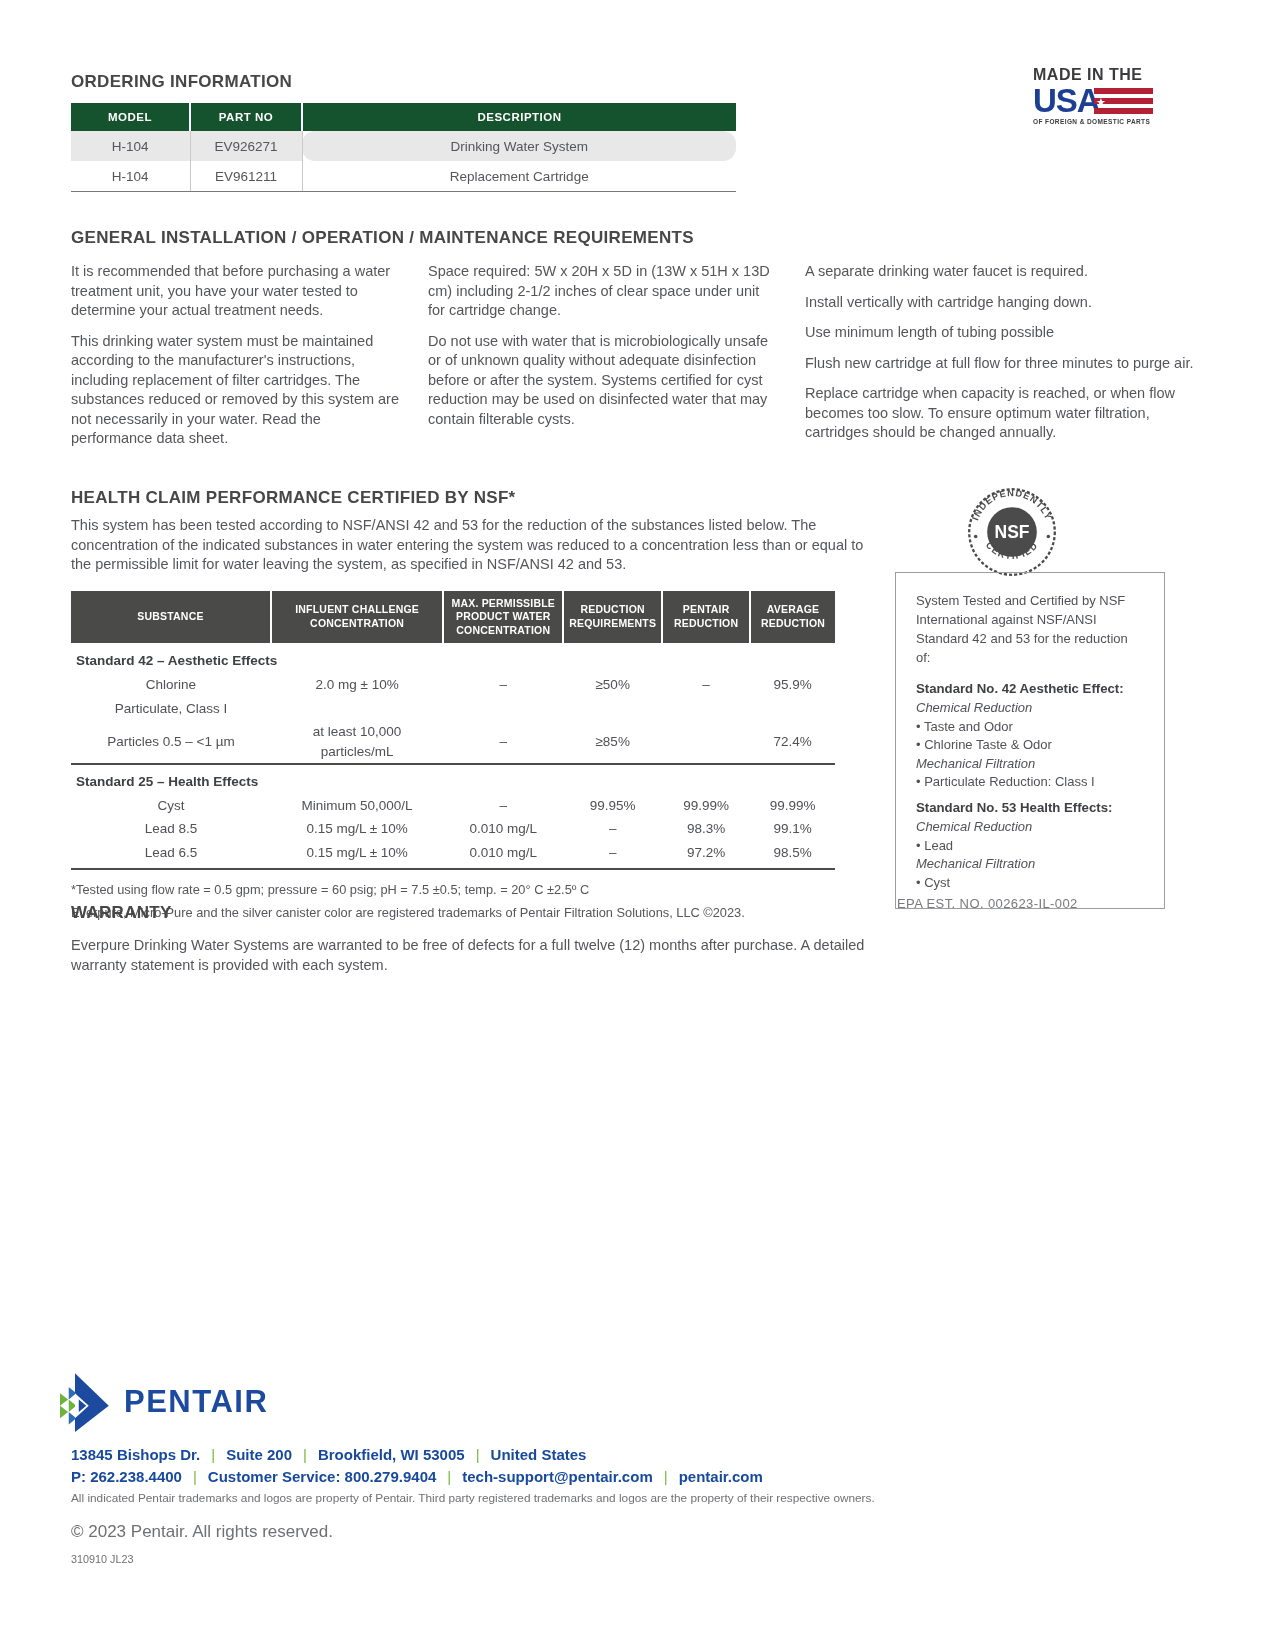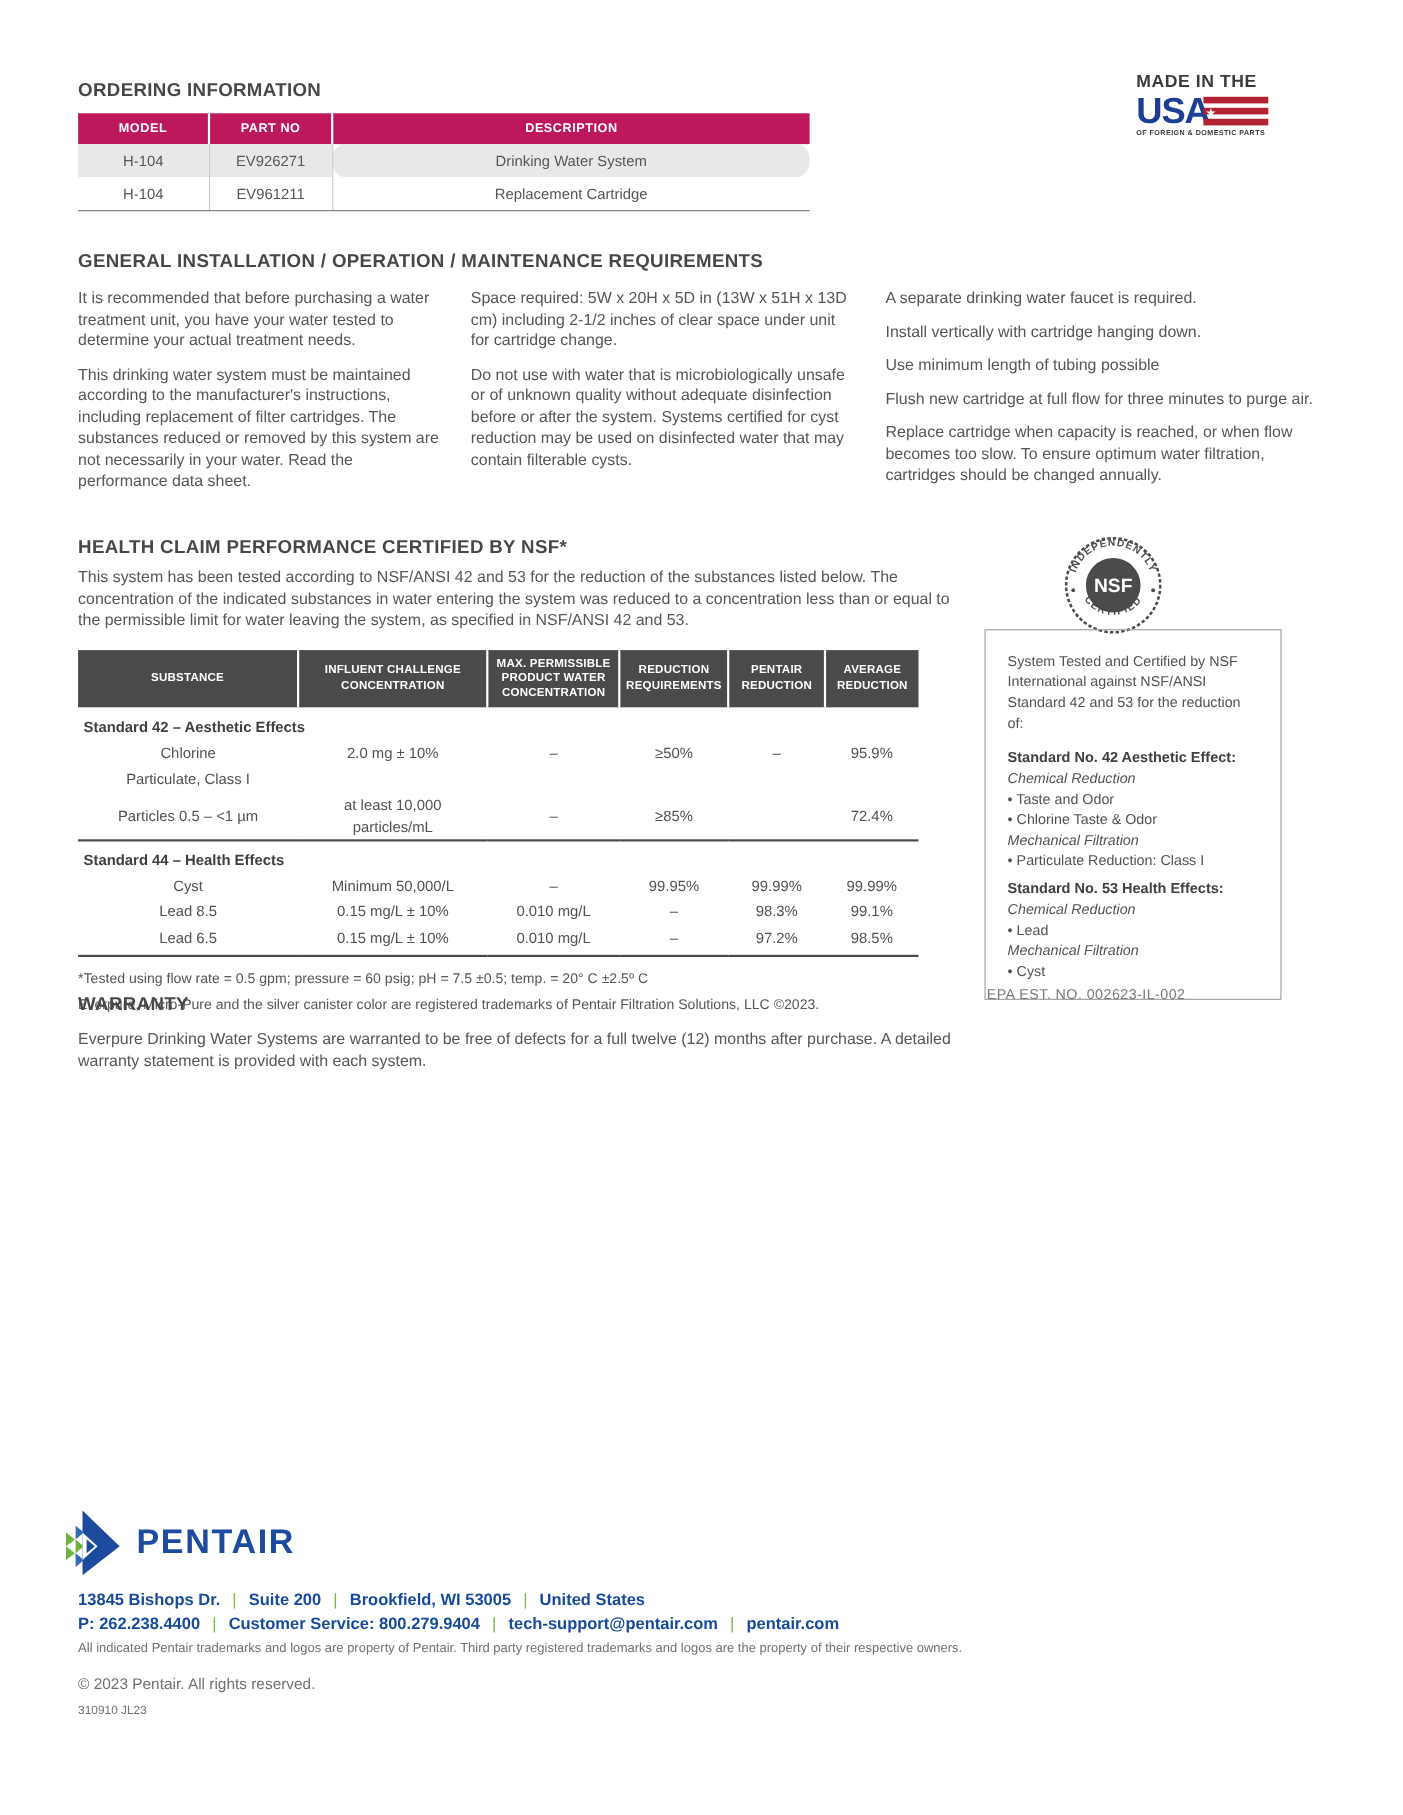--- a/index.html
+++ b/index.html
@@ -8,21 +8,21 @@
     position:relative; width:1275px; height:1650px; background:#ffffff;
     font-family:"Liberation Sans", sans-serif; color:#54565a; overflow:hidden;
   }
   .sec-heading {
     font-size:17px; font-weight:700; color:#474747; letter-spacing:0.3px; margin:0;
   }
   
   #ordering { position:absolute; left:71px; top:72px; }
   table.order { border-collapse:collapse; width:665px; margin-top:11px; }
   table.order th {
-    background:#be185d; color:#ffffff; font-size:11.5px; font-weight:700;
+    background:#14532d; color:#ffffff; font-size:11.5px; font-weight:700;
     letter-spacing:0.5px; padding:8px 6px; border-right:2px solid #ffffff;
   }
   table.order th:last-child { border-right:none; }
   table.order td {
     font-size:13.5px; color:#55565a; text-align:center; padding:7.5px 6px;
     border-right:1px solid #c9c9c9;
   }
   table.order td:last-child { border-right:none;border-radius:13px; }
   table.order tr.alt td { background:#e8e8e9; }
   table.order tr:last-child td { border-bottom:1.5px solid #77787b; }
@@ -74,21 +74,21 @@
   
   #warranty { position:absolute; left:71px; top:903px; width:800px; }
   #warranty p { margin:12px 0 0 0; font-size:14.5px; line-height:20px; color:#55565a; }
   
   #brand { position:absolute; left:60px; top:1372px; display:flex; align-items:center; }
   .wordmark { font-size:31px; font-weight:800; color:#1b4a9e; letter-spacing:1.5px; margin-left:14px; }
   #footer-info { position:absolute; left:71px; top:1444px; width:1100px; }
   .addr { font-size:15px; font-weight:700; color:#17499c; line-height:22px; }
   .addr .seg + .seg::before { content:"|"; color:#7bb843; font-weight:400; margin:0 11px; }
   .legal1 { margin-top:3px; font-size:11.8px; color:#6f7073; }
-  .legal2 { margin-top:17px; font-size:14px; color:#6f7073; }
+  .legal2 { margin-top:17px; font-size:17px; color:#6f7073; }
   .doccode { margin-top:11px; font-size:10.8px; color:#6f7073; }
 </style>
 </head>
 <body>
 
 <div class="page">
 
   <section id="ordering">
     <h2 class="sec-heading">ORDERING INFORMATION</h2>
     <table class="order">
@@ -198,21 +198,21 @@
         </tr>
         <tr>
           <td class="sub">Particles 0.5 – &lt;1 µm</td>
           <td>at least 10,000 particles/mL</td>
           <td>–</td>
           <td>≥85%</td>
           <td></td>
           <td>72.4%</td>
         </tr>
         <tr class="gtitle second">
-          <td colspan="6">Standard 44 – Health Effects</td>
+          <td colspan="6">Standard 25 – Health Effects</td>
         </tr>
         <tr>
           <td class="sub">Cyst</td>
           <td>Minimum 50,000/L</td>
           <td>–</td>
           <td>99.95%</td>
           <td>99.99%</td>
           <td>99.99%</td>
         </tr>
         <tr>

